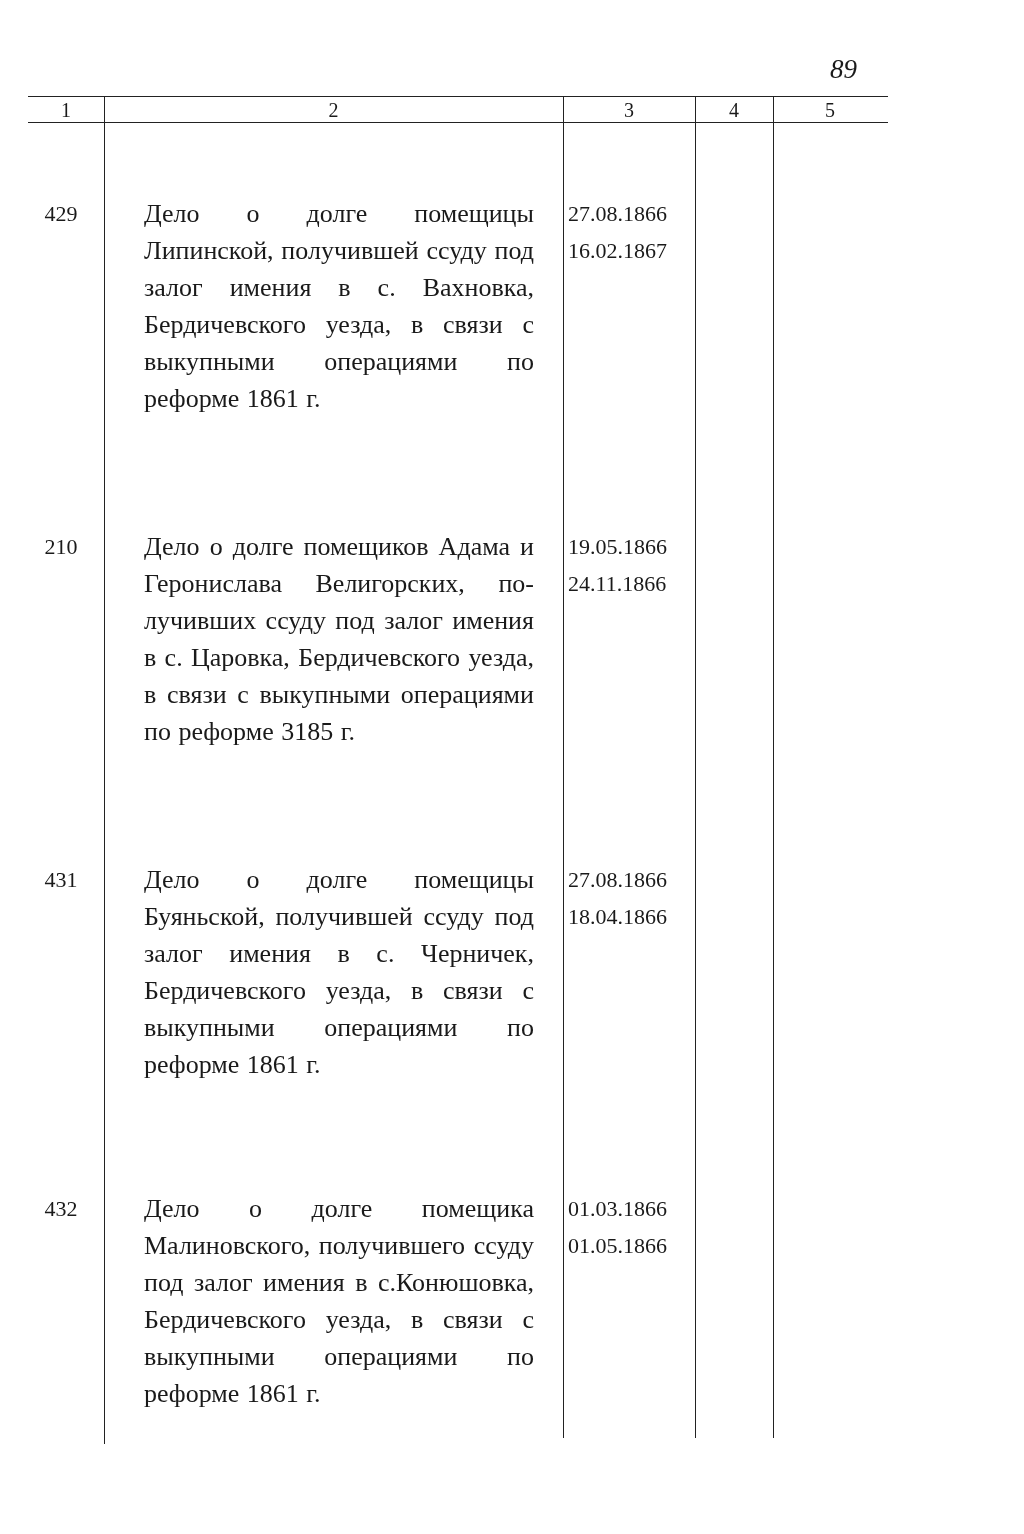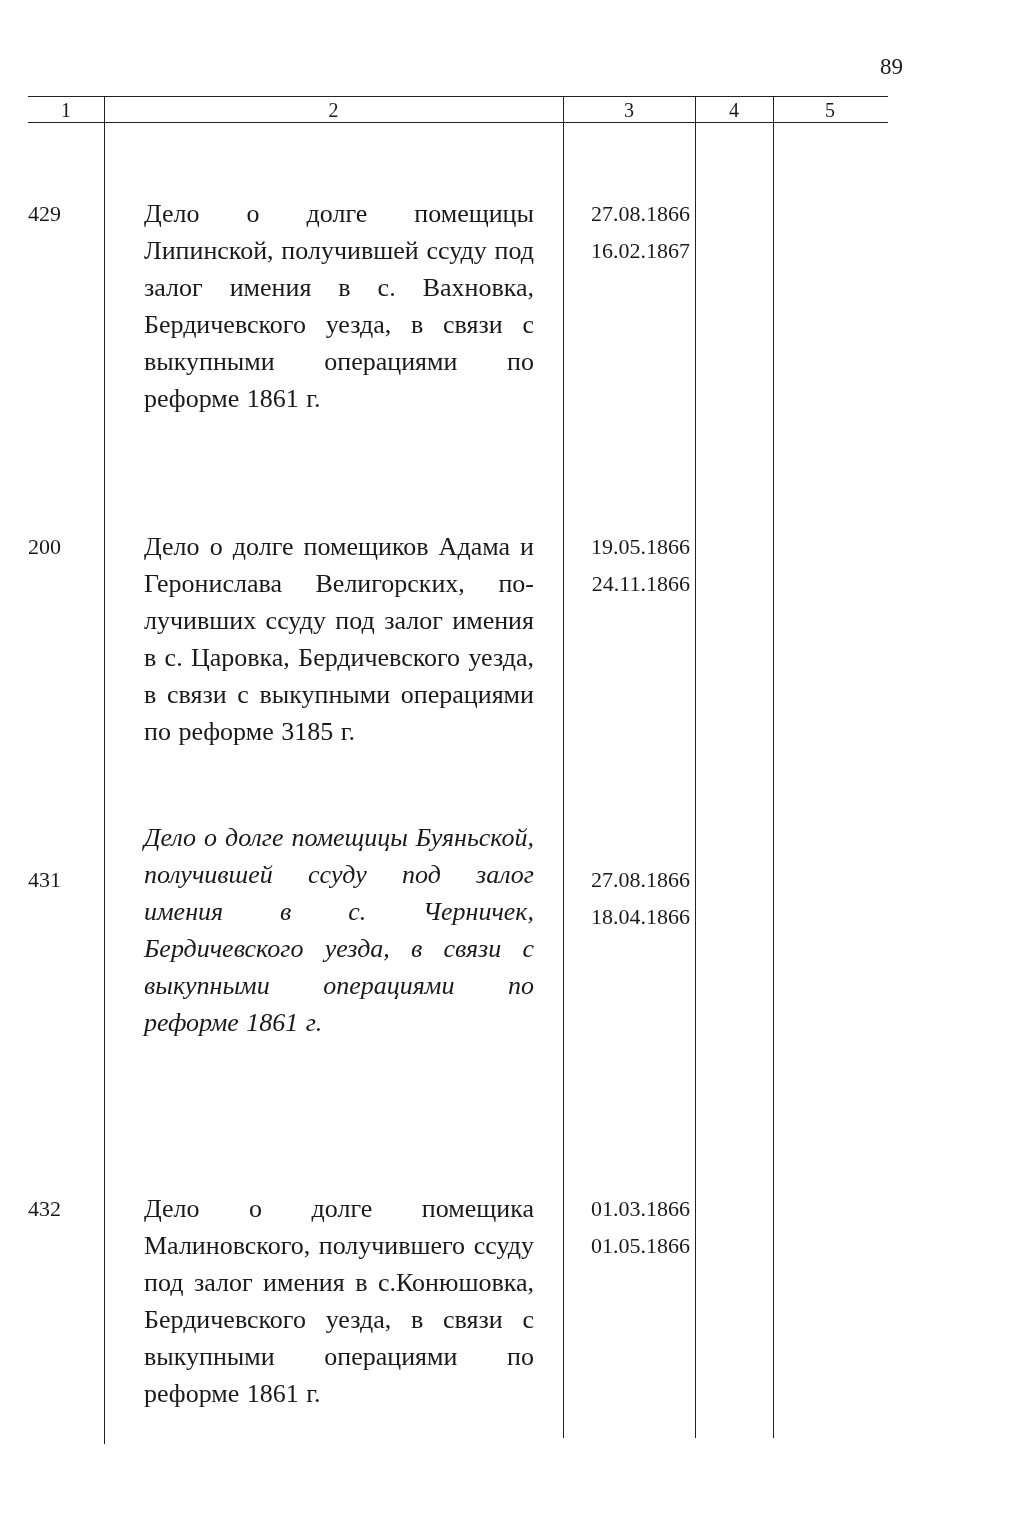--- a/index.html
+++ b/index.html
@@ -11,22 +11,23 @@
       width: 1024px;
       height: 1534px;
       position: relative;
       overflow: hidden;
       font-family: "Liberation Serif", "DejaVu Serif", serif;
       color: #1a1a1a;
     }
     .page-number {
       position: absolute;
       top: 54px;
-      left: 880px;
-      font-size: 23px;
+      left: 830px;
+      font-size: 27px;
+      font-style: italic;
     }
     .rule {
       position: absolute;
       left: 28px;
       width: 860px;
       height: 0;
       border-top: 1.6px solid #222;
     }
     .rule.top { top: 96px; }
     .rule.bottom { top: 122px; }
@@ -40,41 +41,41 @@
       top: 98px;
       height: 24px;
       line-height: 24px;
       font-size: 20px;
       text-align: center;
     }
     .row-num {
       position: absolute;
       left: 28px;
       width: 66px;
-      text-align: left;
+      text-align: center;
       font-size: 22px;
       line-height: 37px;
     }
     .row-desc {
       position: absolute;
       left: 144px;
       width: 390px;
       font-size: 26px;
       line-height: 37px;
       text-align: justify;
       text-align-last: left;
       word-spacing: 1px;
     }
     .row-dates {
       position: absolute;
       left: 568px;
       width: 122px;
       font-size: 22px;
       line-height: 37px;
-      text-align: right;
+      text-align: left;
     }
     .row-dates div { white-space: nowrap; }
   </style>
 </head>
 <body>
 
 <div class="page-number">89</div>
 
 <div>
 
@@ -95,31 +96,31 @@
   <div>
     <div class="row-num" style="top:195px;">429</div>
     <div class="row-desc" style="top:195px;">Дело о долге помещицы Липинской, получившей ссуду под залог имения в с. Вахновка, Бердичевского уезда, в связи с выкупными операциями по реформе 1861 г.</div>
     <div class="row-dates" style="top:195px;">
       <div>27.08.1866</div>
       <div>16.02.1867</div>
     </div>
   </div>
 
   <div>
-    <div class="row-num" style="top:528px;">200</div>
+    <div class="row-num" style="top:528px;">210</div>
     <div class="row-desc" style="top:528px;">Дело о долге помещиков Адама и Геронислава Велигорских, по­лучивших ссуду под залог имения в с. Царовка, Бердичевского уезда, в связи с выкупными операциями по реформе 3185 г.</div>
     <div class="row-dates" style="top:528px;">
       <div>19.05.1866</div>
       <div>24.11.1866</div>
     </div>
   </div>
 
   <div>
     <div class="row-num" style="top:861px;font-family:Liberation Serif, serif;">431</div>
-    <div class="row-desc" style="top:819px;font-style:italic;">Дело о долге помещицы Буяньской, получившей ссуду под залог имения в с. Черничек, Бердичевского уезда, в связи с выкупными операциями по реформе 1861 г.</div>
+    <div class="row-desc" style="top:861px;">Дело о долге помещицы Буяньской, получившей ссуду под залог имения в с. Черничек, Бердичевского уезда, в связи с выкупными операциями по реформе 1861 г.</div>
     <div class="row-dates" style="top:861px;">
       <div>27.08.1866</div>
       <div>18.04.1866</div>
     </div>
   </div>
 
   <div>
     <div class="row-num" style="top:1190px;font-family:Liberation Serif, serif;">432</div>
     <div class="row-desc" style="top:1190px;">Дело о долге помещика Малиновского, получившего ссуду под залог имения в с.Конюшовка, Бердичевского уезда, в связи с выкупными операциями по реформе 1861 г.</div>
     <div class="row-dates" style="top:1190px;">

